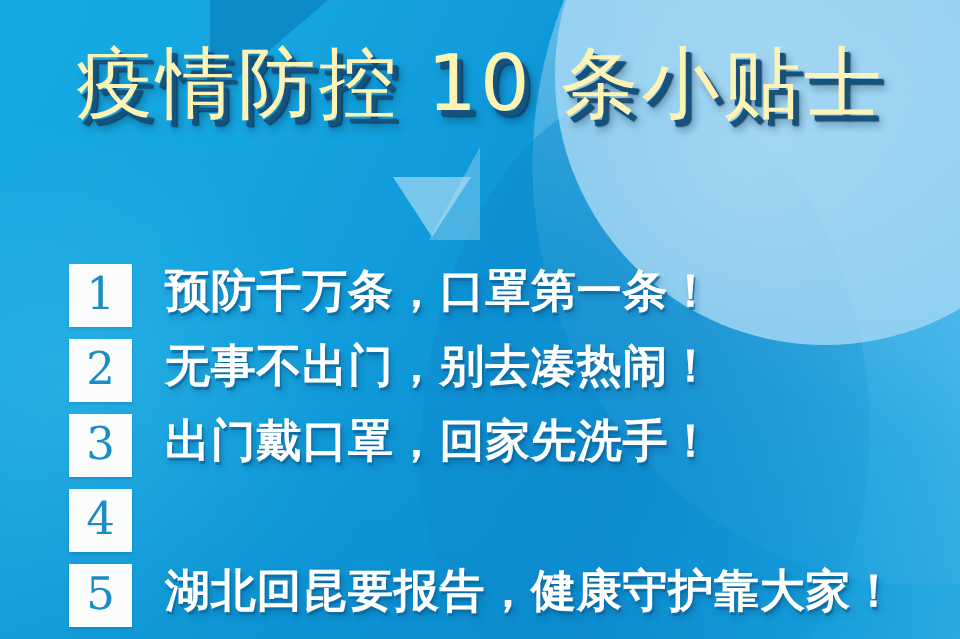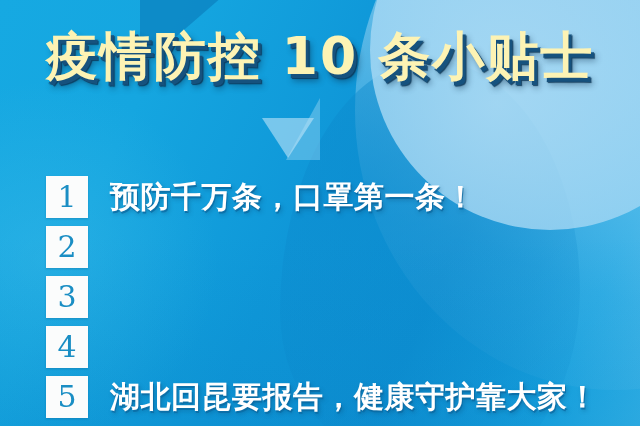--- a/index.html
+++ b/index.html
@@ -126,21 +126,21 @@
     position: absolute;
     top: 28px;
     left: 0;
     width: 640px;
     text-align: center;
     z-index: 5;
   }
   .poster-title {
     display: inline-block;
     font-family: "DejaVu Sans", "Liberation Sans", sans-serif;
-    font-weight: bold;
+    font-weight: normal;
     font-size: 52px;
     line-height: 1.08;
     letter-spacing: 2px;
     color: #fdf3b4;
     text-shadow:
       3px 4px 0 #16527e,
       4px 5px 1px rgba(10, 52, 84, 0.85),
       5px 7px 6px rgba(8, 40, 68, 0.45);
     white-space: nowrap;
   }
@@ -167,21 +167,21 @@
     color: #1a8ec4;
     font-family: "DejaVu Serif", "Liberation Serif", serif;
     font-size: 30px;
     line-height: 42px;
     text-align: center;
     box-shadow: 0 1px 2px rgba(6, 70, 110, 0.25);
   }
   .tip-text {
     flex: 1 1 auto;
     margin-left: 22px;
-    font-family: Liberation Serif, serif;
+    font-family: Liberation Mono, monospace;
     font-weight: bold;
     font-size: 30px;
     line-height: 42px;
     letter-spacing: 0.5px;
     color: #ffffff;
     text-shadow:
       1px 2px 0 rgba(11, 104, 160, 0.75),
       2px 3px 4px rgba(8, 70, 112, 0.35);
     white-space: nowrap;
   }
@@ -208,24 +208,26 @@
 
   <div class="tips">
 
     <div class="tip-row">
       <div class="tip-num">1</div>
       <div class="tip-text">预防千万条，口罩第一条！</div>
     </div>
 
     <div class="tip-row">
       <div class="tip-num">2</div>
+      <div class="tip-text">无事不出门，别去凑热闹！</div>
     </div>
 
     <div class="tip-row">
       <div class="tip-num">3</div>
+      <div class="tip-text">出门戴口罩，回家先洗手！</div>
     </div>
 
     <div class="tip-row">
       <div class="tip-num">4</div>
     </div>
 
     <div class="tip-row">
       <div class="tip-num">5</div>
       <div class="tip-text">湖北回昆要报告，健康守护靠大家！</div>
     </div>

